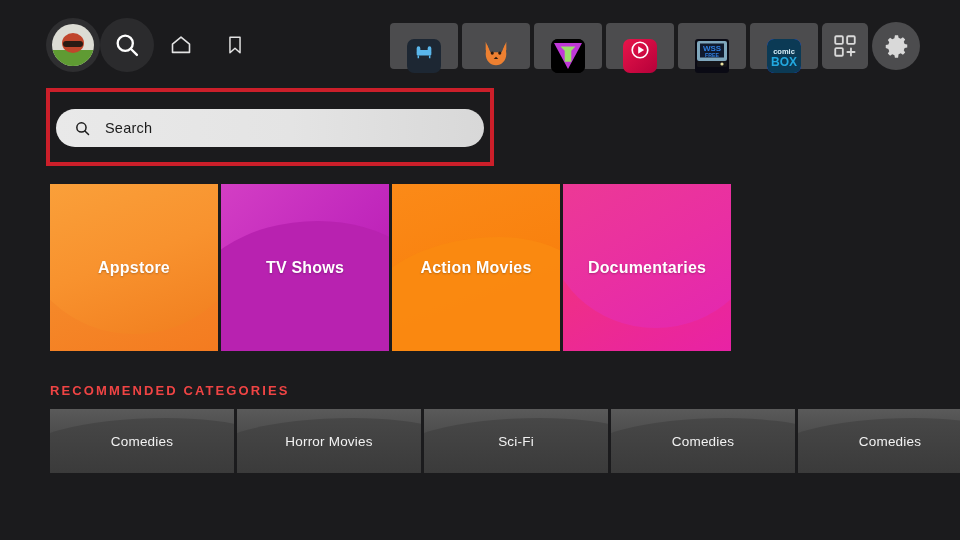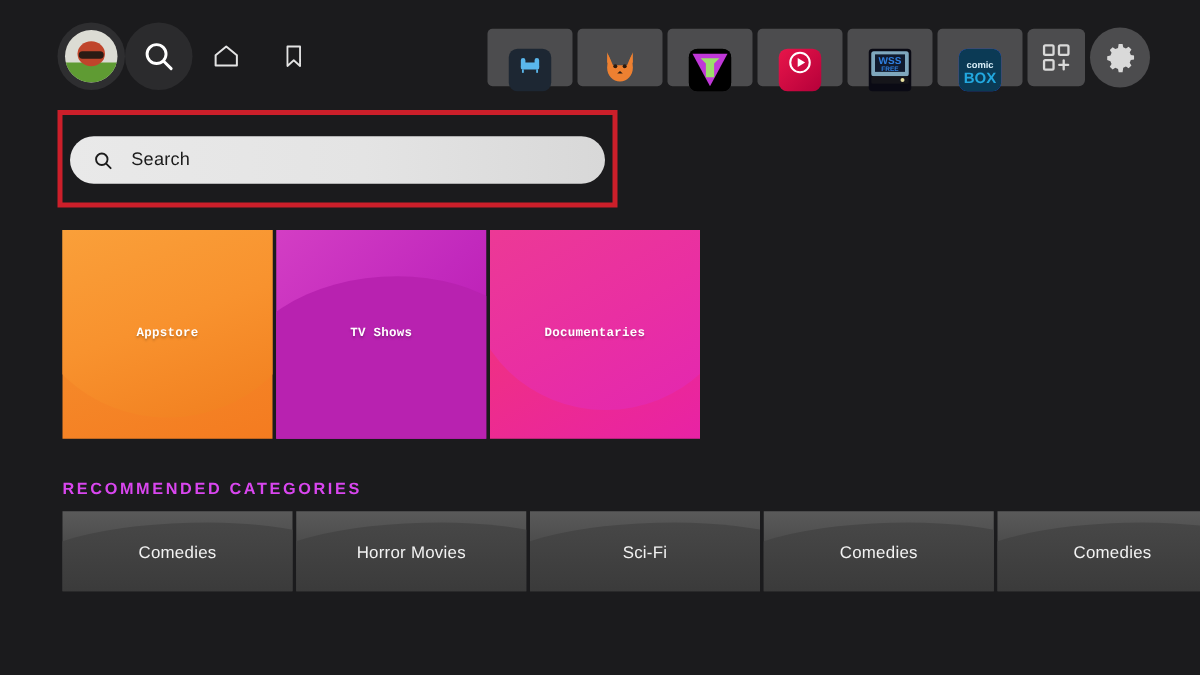--- a/index.html
+++ b/index.html
@@ -101,22 +101,22 @@
   .tilerow {
     position: absolute; left: 50px; top: 184px;
     display: flex; gap: 3px;
   }
   .bigtile {
     width: 168px; height: 167px; position: relative; overflow: hidden;
     display: flex; align-items: center; justify-content: center;
   }
   .bigtile .lbl {
     position: relative; z-index: 3;
-    color: #fff; font-size: 10px; font-weight: bold;
-    letter-spacing: .2px; text-shadow: 0 1px 2px rgba(0,0,0,.25); font-family: Liberation Mono, monospace;
+    color: #fff; font-size: 16px; font-weight: bold;
+    letter-spacing: .2px; text-shadow: 0 1px 2px rgba(0,0,0,.25);
   }
   .t-appstore { background: linear-gradient(160deg,#f9a13a 0%,#f58a2a 45%,#f47b20 100%); }
   .t-appstore .blob {
     position: absolute; z-index: 2; left: -18%; top: -38%;
     width: 136%; height: 128%; border-radius: 50%;
     background: linear-gradient(160deg,#fba942 0%,#f8922e 60%,#f07c1d 100%);
   }
   .t-movies { background: linear-gradient(120deg,#f0576b 0%,#ec3a7e 60%,#e52f8e 100%); }
   .t-movies .blob {
     position: absolute; z-index: 2; left: -10%; bottom: -58%;
@@ -138,21 +138,21 @@
   .t-doc { background: linear-gradient(150deg,#f43c74 0%,#ef2f86 40%,#e822a5 100%); }
   .t-doc .blob {
     position: absolute; z-index: 2; left: -10%; top: -40%;
     width: 130%; height: 126%; border-radius: 50%;
     background: linear-gradient(150deg,#ee3f8e 0%,#e92fa2 60%,#e226b3 100%);
   }
 
   
   .sec-title {
     position: absolute; left: 50px; top: 383px;
-    color: #d946ef; font-size: 13px; font-weight: bold;
+    color: #ef4444; font-size: 13px; font-weight: bold;
     letter-spacing: 2.1px;
   }
   .recrow {
     position: absolute; left: 50px; top: 409px;
     display: flex; gap: 3px;
   }
   .rectile {
     width: 184px; height: 64px; position: relative; overflow: hidden;
     background: linear-gradient(to bottom,#5a5a5a 0%,#4a4a4a 45%,#3a3a3a 100%);
     display: flex; align-items: center; justify-content: center;
@@ -308,20 +308,24 @@
       <div class="blob"></div>
       <span class="lbl">Appstore</span>
     </div>
 
 
     <div class="bigtile t-tv">
       <div class="blob"></div>
       <span class="lbl">TV Shows</span>
     </div>
 
+    <div class="bigtile t-action">
+      <div class="blob"></div>
+      <span class="lbl">Action Movies</span>
+    </div>
 
     <div class="bigtile t-doc">
       <div class="blob"></div>
       <span class="lbl">Documentaries</span>
     </div>
   </div>
 
   <div class="sec-title">RECOMMENDED CATEGORIES</div>
 
   <div class="recrow">

